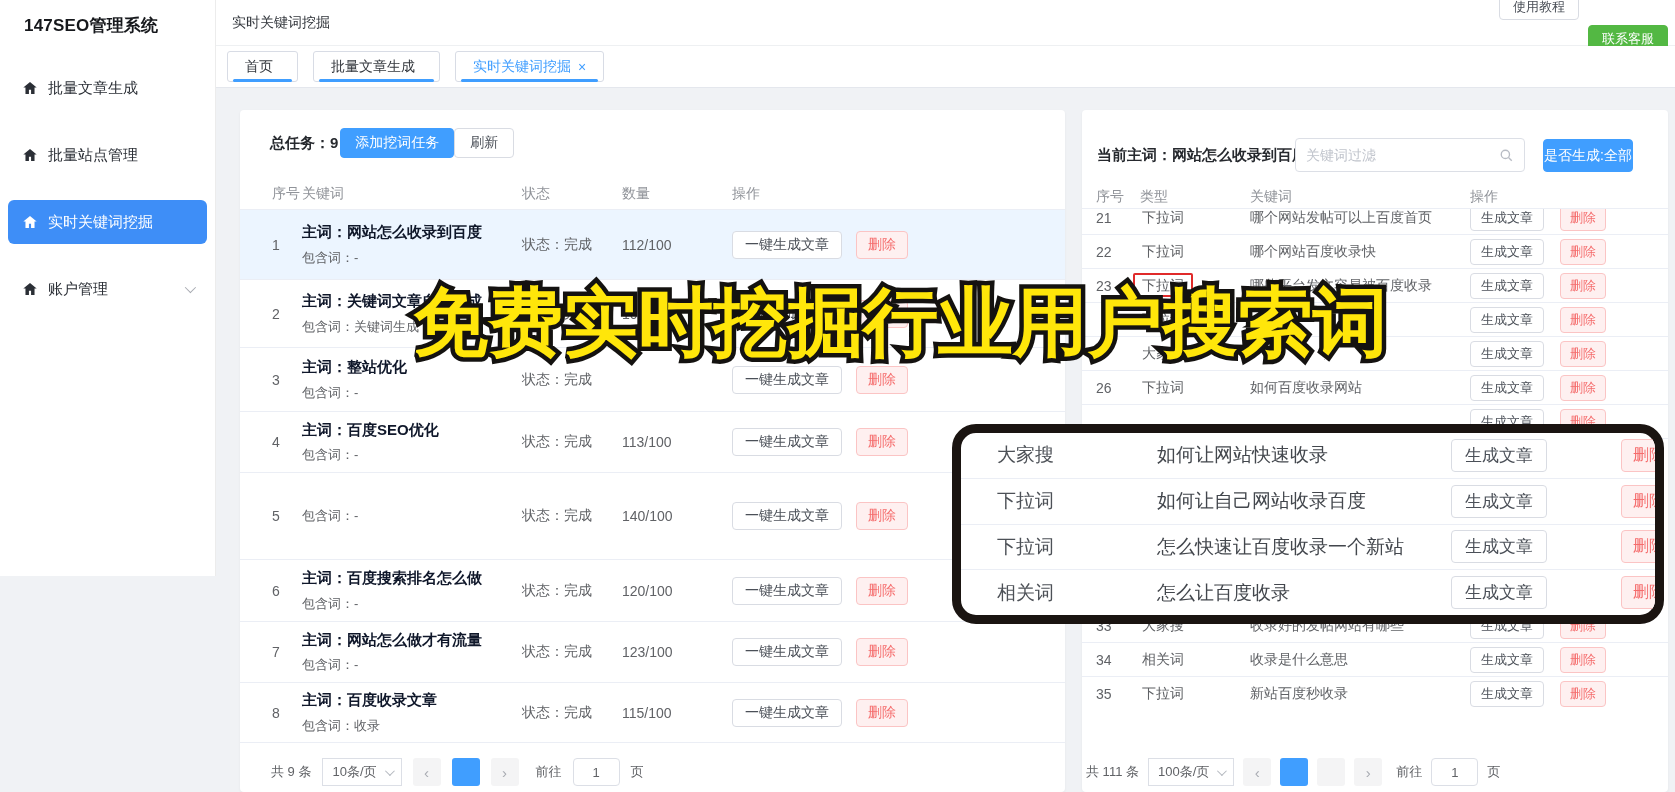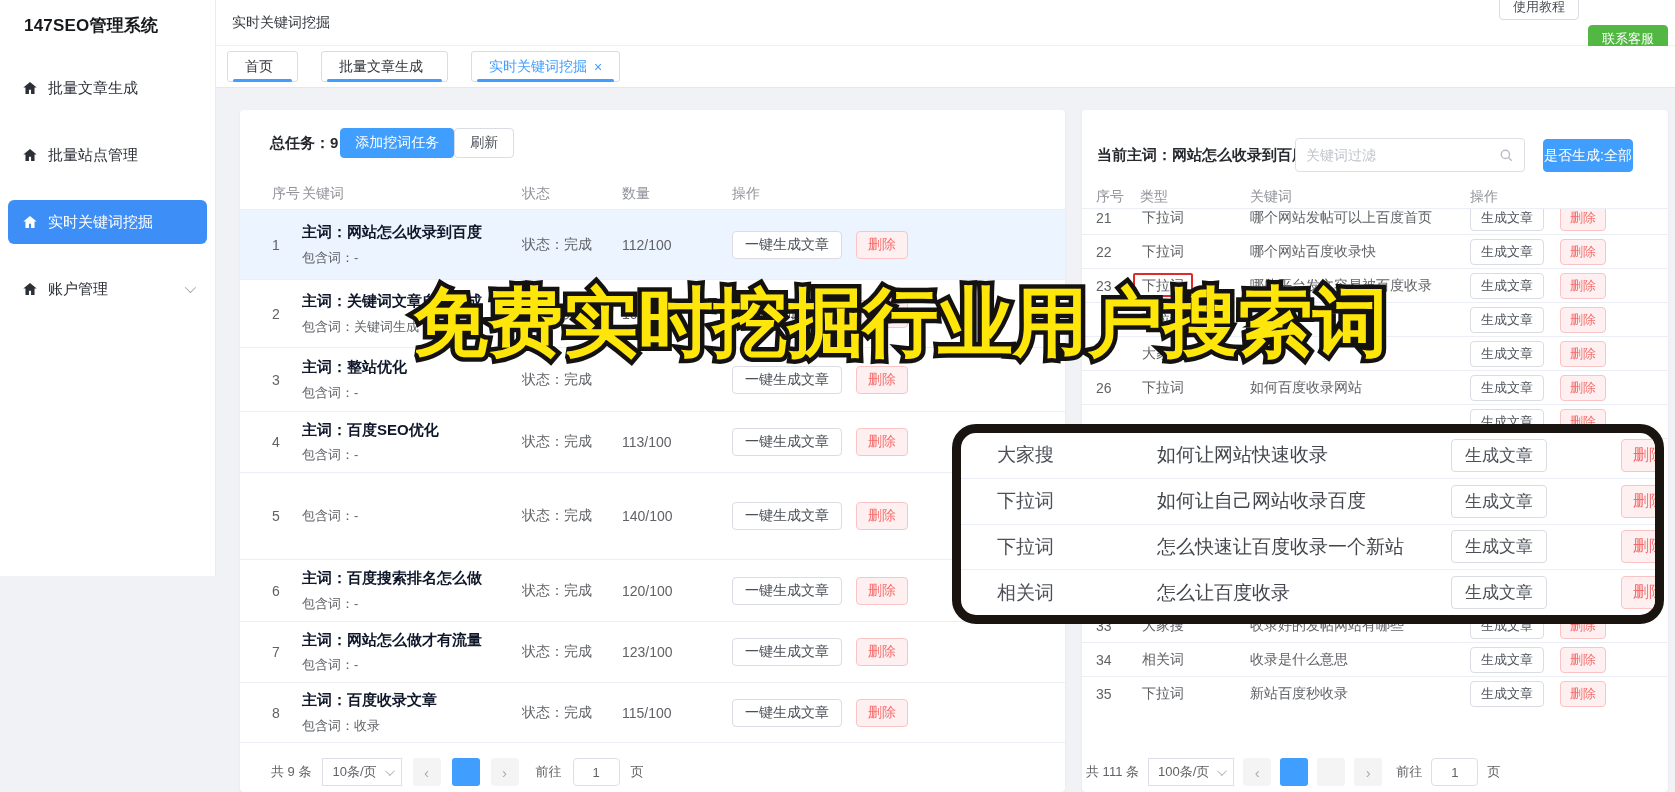--- a/index.html
+++ b/index.html
@@ -21,21 +21,21 @@
   #topbar { position:absolute; left:216px; top:0; width:1459px; height:46px; background:#fff; border-bottom:1px solid #eef0f2; display:flex; align-items:center; z-index:5; }
   .crumb { margin-left:16px; font-size:14px; color:#33373d; }
   .topbar-right { margin-left:auto; margin-right:7px; display:flex; gap:9px; }
   .btn { display:inline-flex; align-items:center; justify-content:center; border-radius:4px; cursor:pointer; white-space:nowrap; }
   .btn-plain { background:#fff; border:1px solid #d9dce3; color:#4b5058; }
   .btn-primary { background:#409eff; border:1px solid #409eff; color:#fff; }
   .btn-green { background:#53b843; border:1px solid #53b843; color:#fff;margin-top:32px; }
   .btn-danger { background:#fef0f0; border:1px solid #fbc4c4; color:#f56c6c; }
   .tb-btn { height:27px; padding:0 13px; font-size:13px; }
   
-  #tabbar { position:absolute; left:216px; top:46px; width:1459px; height:42px; background:#fff; border-bottom:1px solid #e4e7ed; display:flex; align-items:center; padding-left:11px; gap:23px; z-index:5; }
+  #tabbar { position:absolute; left:216px; top:46px; width:1459px; height:42px; background:#fff; border-bottom:1px solid #e4e7ed; display:flex; align-items:center; padding-left:11px; gap:15px; z-index:5; }
   .tab { position:relative; height:31px; padding:0 17px; border:1px solid #d8dce5; border-radius:3px; background:#fff; display:flex; align-items:center; gap:7px; font-size:14px; color:#33373d; cursor:pointer; }
   .tab .underline { position:absolute; left:5px; right:5px; bottom:-1px; height:3px; background:#409eff; border-radius:2px; }
   .tab.active { color:#409eff; }
   .tab .tab-close { font-size:14px; color:#409eff; line-height:1; }
   
   .card { position:absolute; top:110px; bottom:0; background:#fff; border-radius:4px; box-shadow:0 1px 3px rgba(0,0,0,.05); z-index:1; }
   #left-card  { left:240px;  width:825px; }
   #right-card { left:1082px; width:586px; }
   
   .lp-head { position:absolute; left:30px; top:18px; display:flex; align-items:center; }

